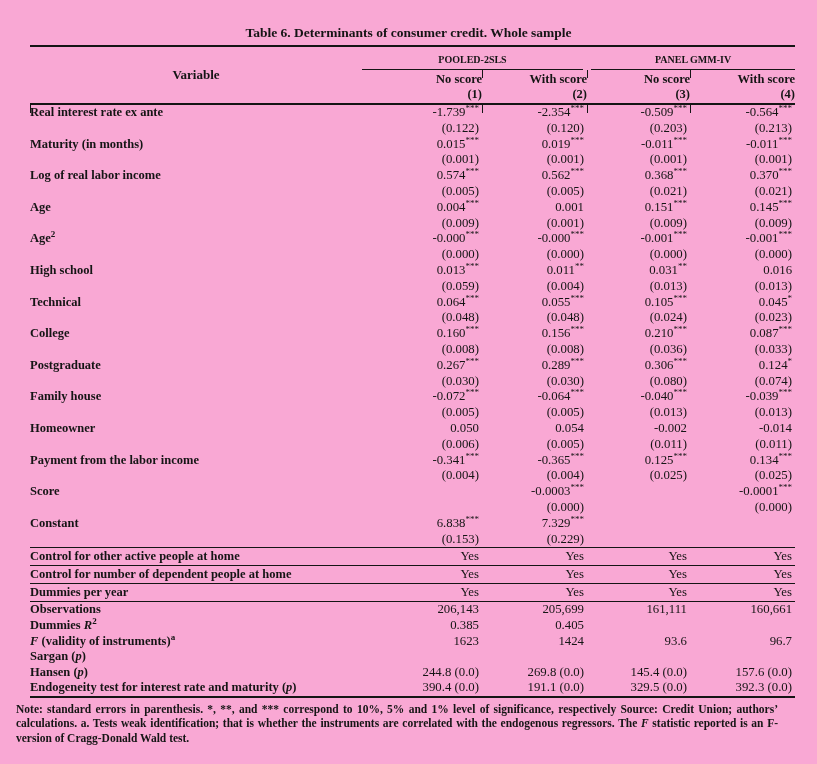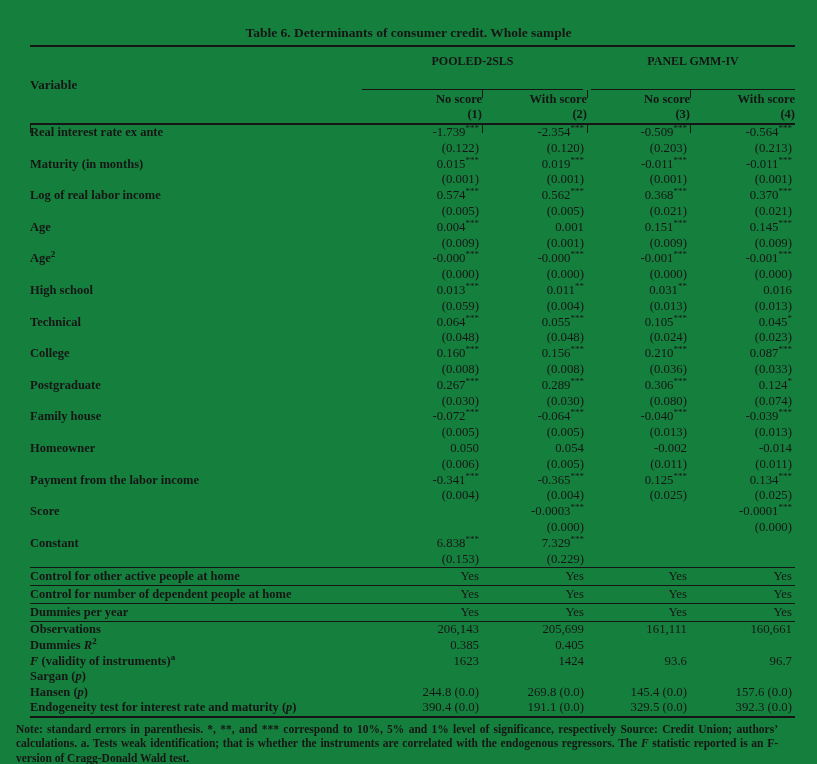--- a/index.html
+++ b/index.html
@@ -2,39 +2,39 @@
 <html><head>
 <meta charset="utf-8">
 <style>
   * { margin:0; padding:0; box-sizing:border-box; }
   html,body { background:#ffffff; }
   body {
     width:817px; height:764px;
     font-family:"Liberation Serif","DejaVu Serif",serif;
     color:#151515;
   }
-  .page { position:relative; width:817px; height:764px; background:#15803d; overflow:hidden; }
+  .page { position:relative; width:817px; height:764px; background:#f9a8d4; overflow:hidden; }
   .title {
     margin:23px 27px 3px 27px;
     text-align:center; font-weight:bold; font-size:13.5px; line-height:19px;
   }
   table {
     border-collapse:collapse; table-layout:fixed;
     margin-left:30px; width:765px;
   }
   col.c-var{width:332px;} col.c1{width:120px;} col.c2{width:105px;} col.c3{width:103px;} col.c4{width:105px;}
 
   thead th { font-weight:bold; padding:0; }
   .variable-head {
     border-top:2px solid #151515; border-bottom:2.5px solid #151515;
-    vertical-align:middle; text-align:left; font-size:13px;
+    vertical-align:middle; text-align:center; font-size:13px;
   }
   th.group { border-top:2px solid #151515; vertical-align:bottom; }
   .group-inner {
-    text-align:center; font-size:12px; padding:7px 0 20px 0;
+    text-align:center; font-size:10px; padding:7px 0 4px 0;
     border-bottom:1.5px solid #151515;
   }
   .group-inner.g1 { margin-right:4px; }
   .group-inner.g2 { margin-left:4px; }
   th.sub {
     border-bottom:2.5px solid #151515;
     text-align:right; font-size:12.5px; padding:2px 0 1px 0; line-height:15px;
   }
   .sub-name, .sub-num { display:block; }
 

